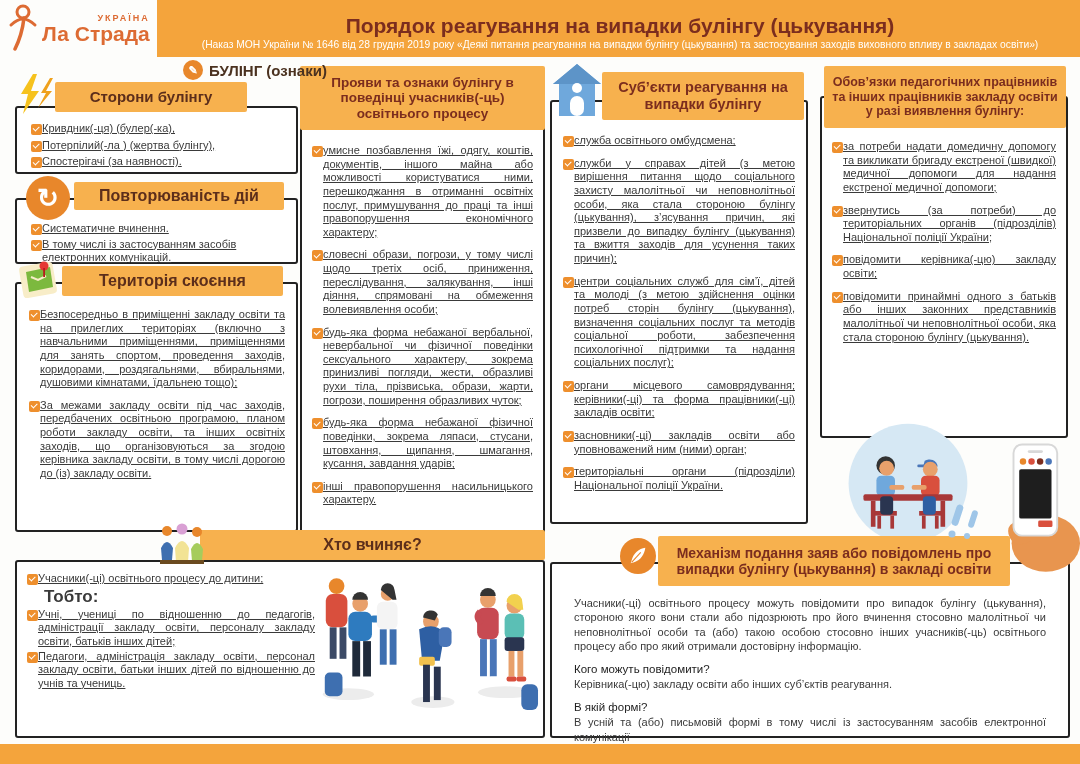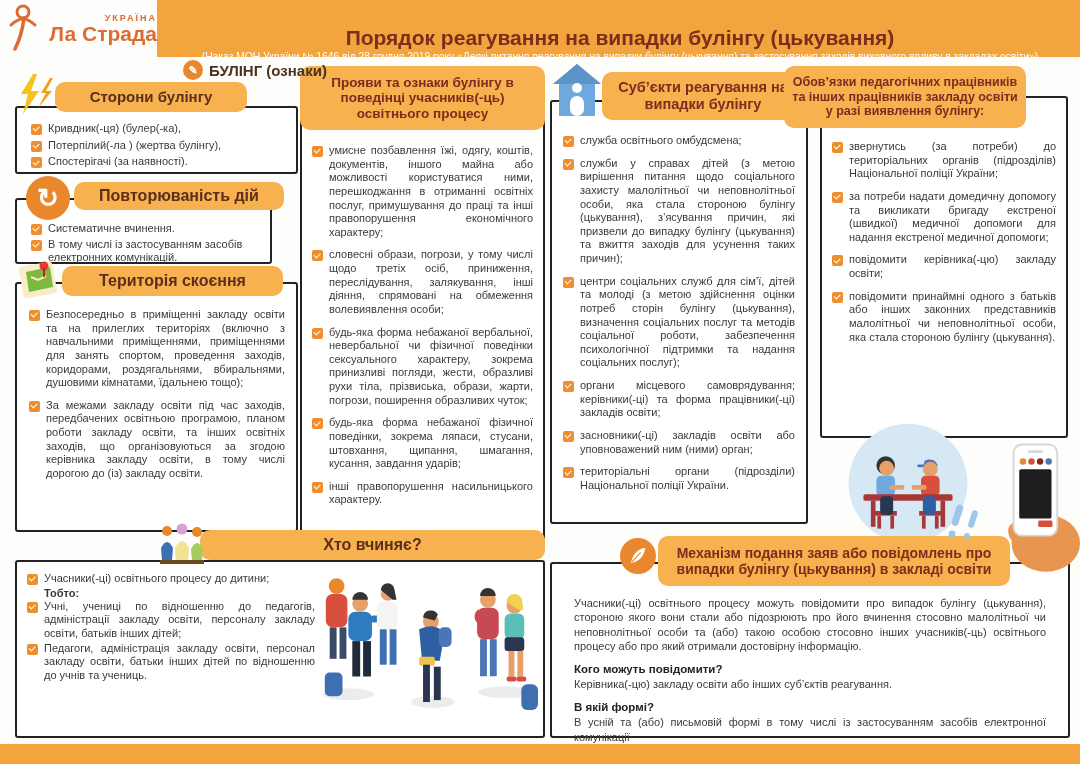--- a/index.html
+++ b/index.html
@@ -1,47 +1,47 @@
 <!DOCTYPE html>
 <html><head>
 <meta charset="utf-8">
 <style>
   html,body{margin:0;padding:0;background:#888;}
   .page{position:relative;width:1080px;height:764px;background:#fdfdfb;overflow:hidden;
         font-family:"Liberation Sans",sans-serif;color:#3a3a3a;}
   
   .topbar{position:absolute;left:0;top:0;width:1080px;height:57px;background:#F4A43C;}
   .logo-box{position:absolute;left:0;top:0;width:157px;height:57px;background:#fdfdfb;
-            display:flex;align-items:center;padding-left:6px;box-sizing:border-box;justify-content:space-between;}
+            display:flex;align-items:center;padding-left:6px;box-sizing:border-box;}
   .logo-text{line-height:1;margin-left:2px;}
   .logo-country{font-size:9px;letter-spacing:2px;color:#DD6B33;font-weight:bold;display:block;text-align:right;}
   .logo-name{font-size:21px;font-weight:bold;color:#DD6B33;display:block;}
-  .title-wrap{position:absolute;left:160px;top:16px;width:920px;height:57px;display:flex;
+  .title-wrap{position:absolute;left:160px;top:4px;width:920px;height:57px;display:flex;
               flex-direction:column;justify-content:center;align-items:center;text-align:center;}
   .main-title{margin:0;font-size:21px;font-weight:bold;color:#7B2D1E;line-height:1.1;}
   .sub-title{margin:2px 0 0 0;font-size:10.3px;color:#ffffff;line-height:1.15;}
   
   .panel{position:absolute;background:#fff;border:2.5px solid #222;border-radius:3px;
          box-sizing:border-box;z-index:1;}
   .bar{position:absolute;background:#F7B14E;color:#5C2E1B;font-weight:bold;display:flex;
-       align-items:center;justify-content:center;text-align:center;border-radius:10px;
+       align-items:center;justify-content:center;text-align:center;border-radius:2px;
        z-index:3;box-sizing:border-box;padding:2px 8px;line-height:1.15;}
   .icn{position:absolute;z-index:4;}
   .circle-icn{border-radius:50%;background:#E8872B;display:flex;align-items:center;
               justify-content:center;color:#fff;}
   
-  .li{display:flex;gap:6px;margin-bottom:9px;}
+  .li{display:flex;margin-bottom:9px;text-decoration:underline;}
   .li p{margin:0;text-align:justify;font-size:11px;line-height:1.24;}
   .li.nojust p{text-align:left;}
   .chk{width:11px;height:11px;background:#EE8F2D;border-radius:2px;flex:none;margin-top:2px;position:relative;}
   .chk::after{content:"";position:absolute;left:2.2px;top:2.4px;width:5px;height:2.6px;
               border-left:1.6px solid #fff;border-bottom:1.6px solid #fff;transform:rotate(-45deg);}
   .buling-label{position:absolute;left:183px;top:60px;display:flex;align-items:center;gap:6px;
                 font-size:15px;font-weight:bold;color:#4b3220;z-index:5;}
-  .qa-bold{font-weight:bold;font-size:11.5px;margin:10px 0 2px 0;color:#222;}
+  .qa-bold{font-weight:normal;font-size:11.5px;margin:10px 0 2px 0;color:#222;}
   .qa-text{font-size:11px;margin:0;text-align:justify;line-height:1.3;}
   .bottom-bar{position:absolute;left:0;top:744px;width:1080px;height:20px;background:#F4A43C;}
 </style>
 </head>
 <body>
 
 <div class="page">
 
   <header class="topbar">
     <div class="title-wrap">
@@ -85,21 +85,21 @@
         <p>Потерпілий(-ла ) (жертва булінгу),</p>
       </div>
     <div class="li nojust" style="margin-top:-6px;">
         <span class="chk"></span>
         <p>Спостерігачі (за наявності).</p>
       </div>
   </section>
 
   <span class="icn circle-icn" style="left:26px;top:176px;width:44px;height:44px;font-size:26px;font-weight:bold;">↻</span>
   <div class="bar" style="left:74px;top:182px;width:210px;height:28px;font-size:16px;">Повторюваність дій</div>
-  <section class="panel" style="left:15px;top:198px;width:257px;height:66px;padding:22px 10px 4px 14px;">
+  <section class="panel" style="left:15px;top:198px;width:283px;height:66px;padding:22px 10px 4px 14px;">
     <div class="li nojust" style="margin-bottom:2px;">
         <span class="chk"></span>
         <p>Систематичне вчинення.</p>
       </div>
     <div class="li nojust">
         <span class="chk"></span>
         <p>В тому числі із застосуванням засобів електронних комунікацій.</p>
       </div>
   </section>
 
@@ -177,29 +177,29 @@
     <div class="li">
         <span class="chk"></span>
         <p>засновники(-ці) закладів освіти або уповноважений ним (ними) орган;</p>
       </div>
     <div class="li">
         <span class="chk"></span>
         <p>територіальні органи (підрозділи) Національної поліції України.</p>
       </div>
   </section>
 
-  <div class="bar" style="left:784px;top:66px;width:242px;height:62px;font-size:12.5px;color:#7B2D1E;">Обов’язки педагогічних працівників та інших працівників закладу освіти у разі виявлення булінгу:</div>
+  <div class="bar" style="left:824px;top:66px;width:242px;height:62px;font-size:12.5px;color:#7B2D1E;">Обов’язки педагогічних працівників та інших працівників закладу освіти у разі виявлення булінгу:</div>
   <section class="panel" style="left:820px;top:96px;width:248px;height:342px;padding:42px 10px 4px 10px;">
     <div class="li">
         <span class="chk"></span>
+        <p>за потреби надати домедичну допомогу та викликати бригаду екстреної (швидкої) медичної допомоги для надання екстреної медичної допомоги;</p>
+      </div>
+    <div class="li">
+        <span class="chk"></span>
         <p>звернутись (за потреби) до територіальних органів (підрозділів) Національної поліції України;</p>
-      </div>
-    <div class="li">
-        <span class="chk"></span>
-        <p>за потреби надати домедичну допомогу та викликати бригаду екстреної (швидкої) медичної допомоги для надання екстреної медичної допомоги;</p>
       </div>
     <div class="li">
         <span class="chk"></span>
         <p>повідомити керівника(-цю) закладу освіти;</p>
       </div>
     <div class="li">
         <span class="chk"></span>
         <p>повідомити принаймні одного з батьків або інших законних представників малолітньої чи неповнолітньої особи, яка стала стороною булінгу (цькування).</p>
       </div>
   </section>
@@ -267,21 +267,21 @@
       <rect x="2" y="38" width="44" height="4" fill="#6b4a1f"></rect>
     </svg>
   </span>
   <div class="bar" style="left:200px;top:530px;width:345px;height:30px;font-size:16px;">Хто вчиняє?</div>
   <section class="panel" style="left:15px;top:560px;width:530px;height:178px;padding:10px 8px 4px 10px;">
     <div style="width:288px;">
       <div class="li nojust" style="margin-bottom:1px;">
           <span class="chk"></span>
           <p>Учасники(-ці) освітнього процесу до дитини;</p>
         </div>
-      <p style="margin:1px 0 1px 17px;font-weight:bold;font-size:11px;">Тобто:</p>
+      <p style="margin:1px 0 1px 17px;font-weight:bold;font-size:17px;">Тобто:</p>
       <div class="li" style="margin-bottom:1px;">
           <span class="chk"></span>
           <p>Учні, учениці по відношенню до педагогів, адміністрації закладу освіти, персоналу закладу освіти, батьків інших дітей;</p>
         </div>
       <div class="li">
           <span class="chk"></span>
           <p>Педагоги, адміністрація закладу освіти, персонал закладу освіти, батьки інших дітей по відношенню до учнів та учениць.</p>
         </div>
     </div>
     <span style="position:absolute;left:296px;top:4px;">

